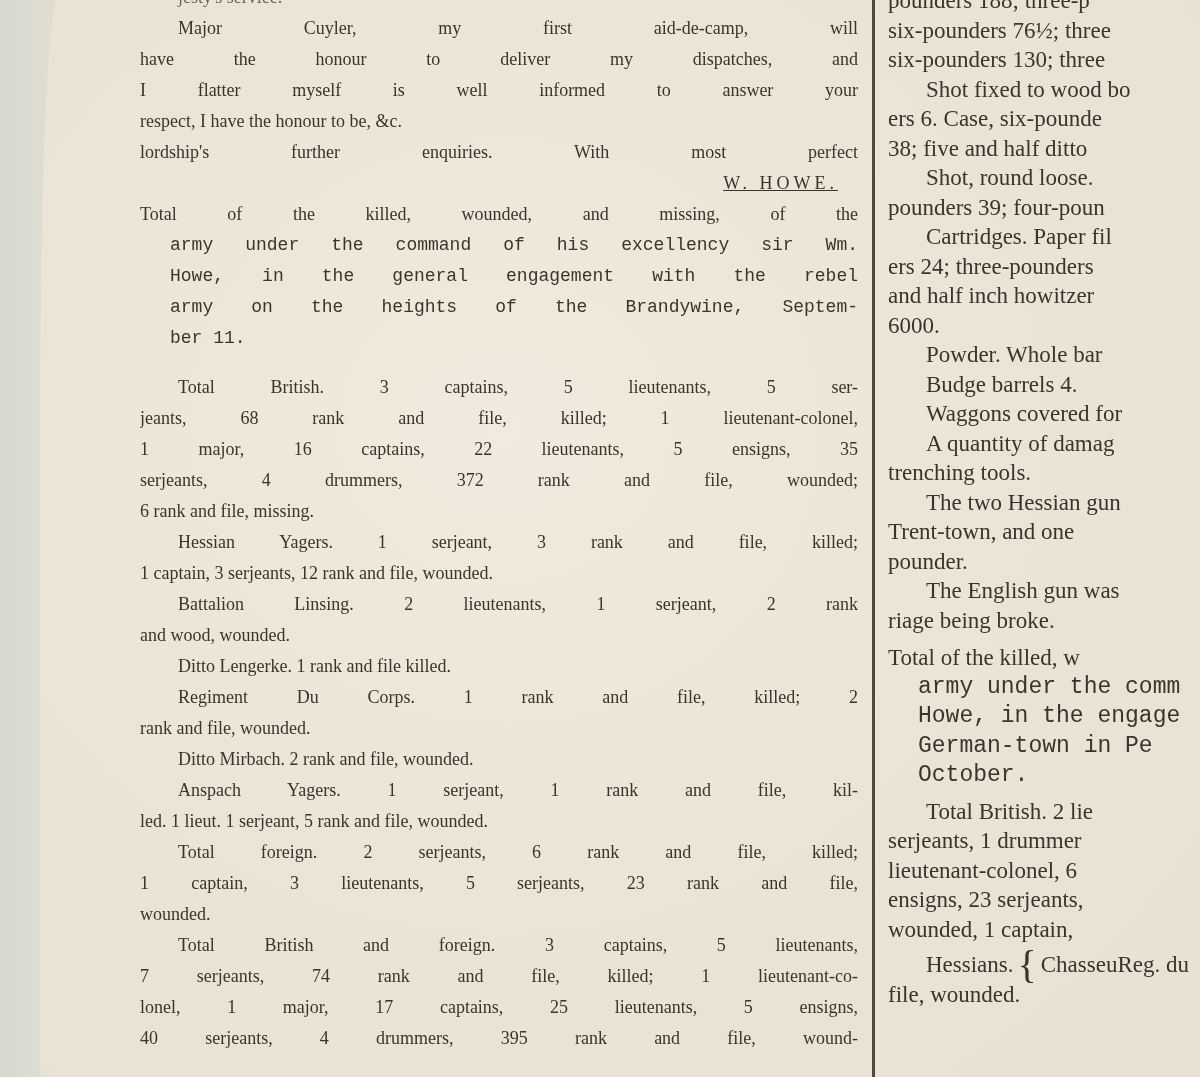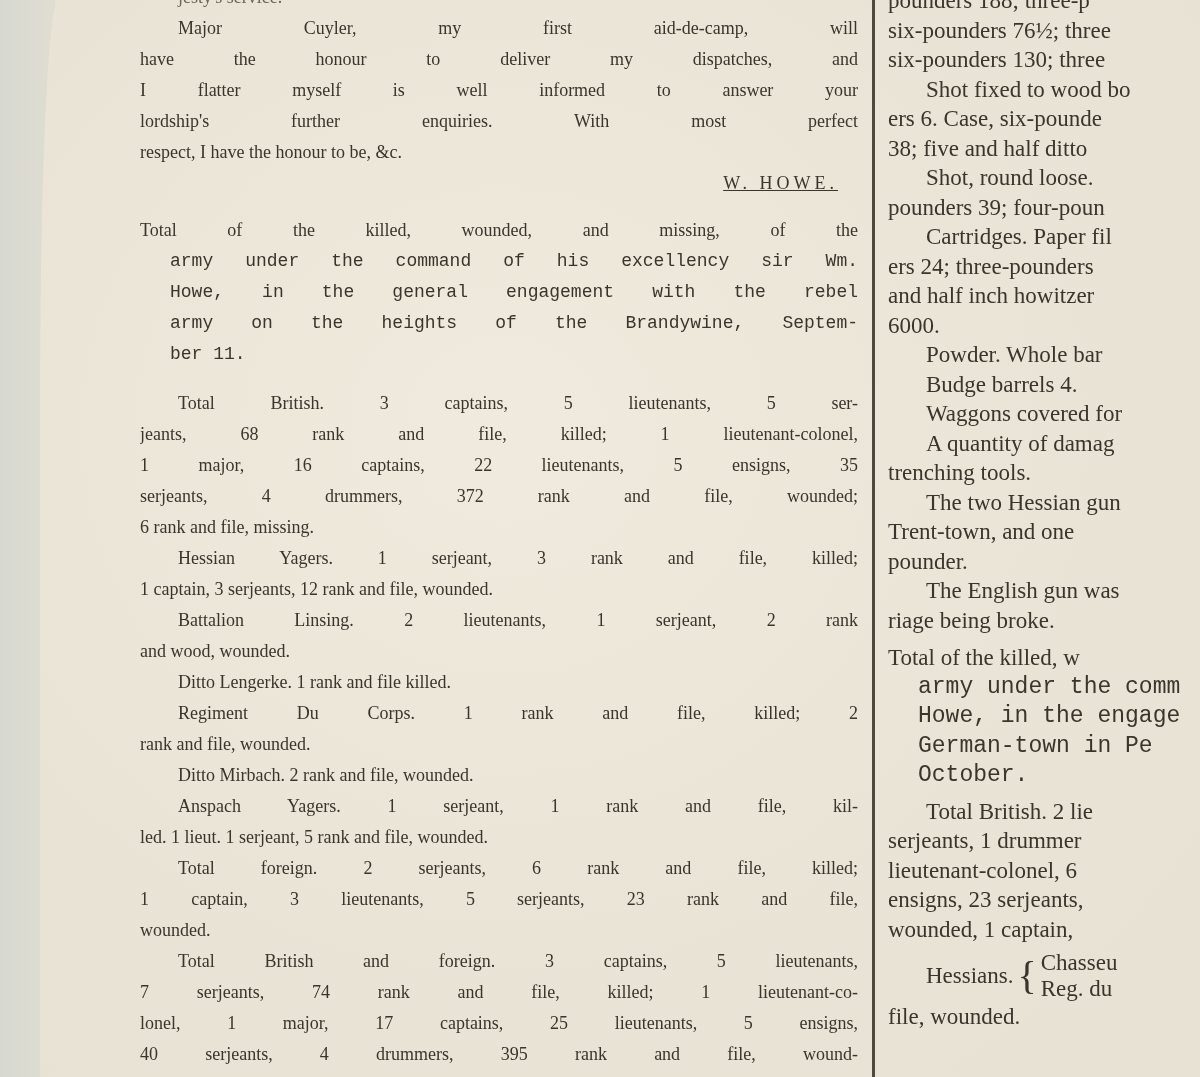--- a/index.html
+++ b/index.html
@@ -46,27 +46,27 @@
 <div class="page-edge"></div>
 <div class="paper"></div>
 
 <div class="col-left">
   <span class="line indent faded" style="margin-top:-18px;">jesty's service.</span>
 
   <div>
     <span class="line just indent">Major Cuyler, my first aid-de-camp, will</span>
     <span class="line just">have the honour to deliver my dispatches, and</span>
     <span class="line just">I flatter myself is well informed to answer your</span>
+    <span class="line">respect, I have the honour to be, &amp;c.</span>
     <span class="line just">lordship's further enquiries. With most perfect</span>
-    <span class="line">respect, I have the honour to be, &amp;c.</span>
   </div>
 
   <span class="line sig">W. HOWE.</span>
 
-  <div style="margin-top:16px;">
+  <div style="margin-top:0;">
     <span class="line just">Total of the killed, wounded, and missing, of the</span>
     <span class="line just hang">army under the command of his excellency sir Wm.</span>
     <span class="line just hang">Howe, in the general engagement with the rebel</span>
     <span class="line just hang">army on the heights of the Brandywine, Septem-</span>
     <span class="line hang">ber 11.</span>
   </div>
 
   <div style="margin-top:18px;">
     <span class="line just indent">Total British.  3 captains, 5 lieutenants, 5 ser-</span>
     <span class="line just">jeants, 68 rank and file, killed; 1 lieutenant-colonel,</span>
@@ -125,19 +125,19 @@
   <span class="line hang">October.</span>
   <span class="line indent" style="margin-top:6px;">Total British.  2 lie</span>
   <span class="line">serjeants, 1 drummer</span>
   <span class="line">lieutenant-colonel, 6</span>
   <span class="line">ensigns, 23 serjeants,</span>
   <span class="line">wounded, 1 captain,</span>
 
   <div style="display:flex; align-items:center; margin-top:6px; padding-left:38px;">
     <span>Hessians.</span>
     <span class="brace" style="margin:0 4px;">{</span>
-    <span style="display:flex; flex-direction:column; line-height:26px;">
+    <span style="display:flex; flex-direction:row; line-height:26px;">
       <span>Chasseu</span>
       <span>Reg. du</span>
     </span>
   </div>
   <span class="line">file, wounded.</span>
 </div>
 
 </body></html>

